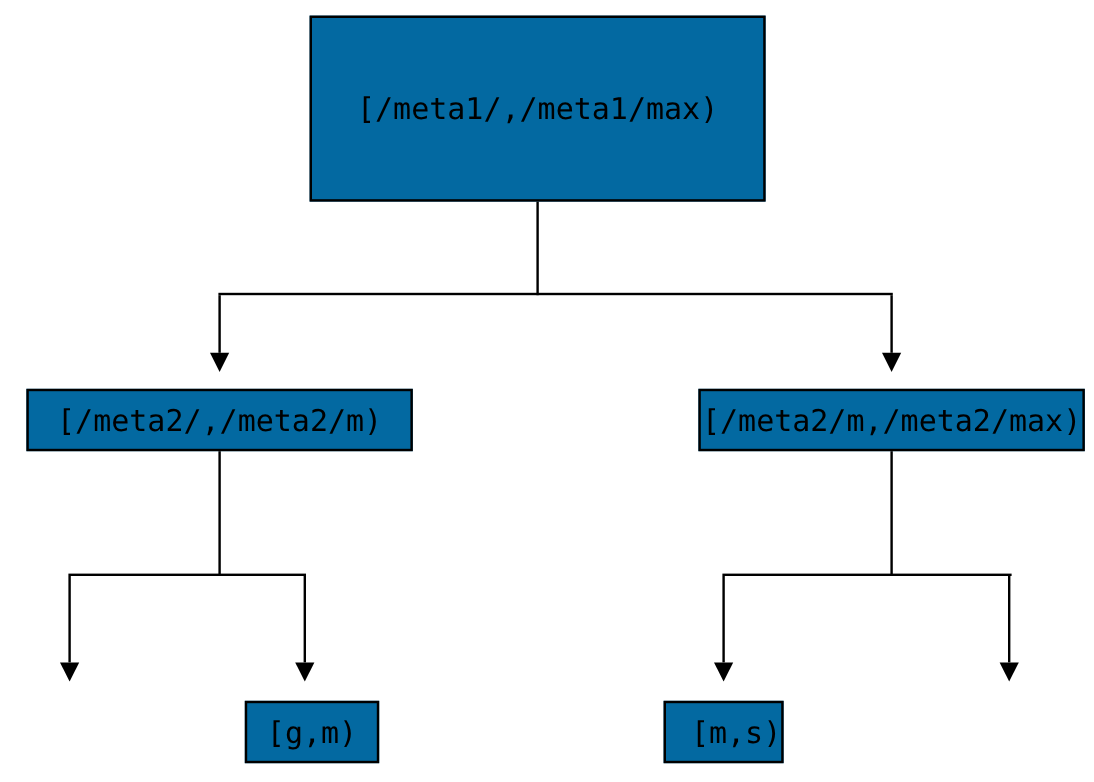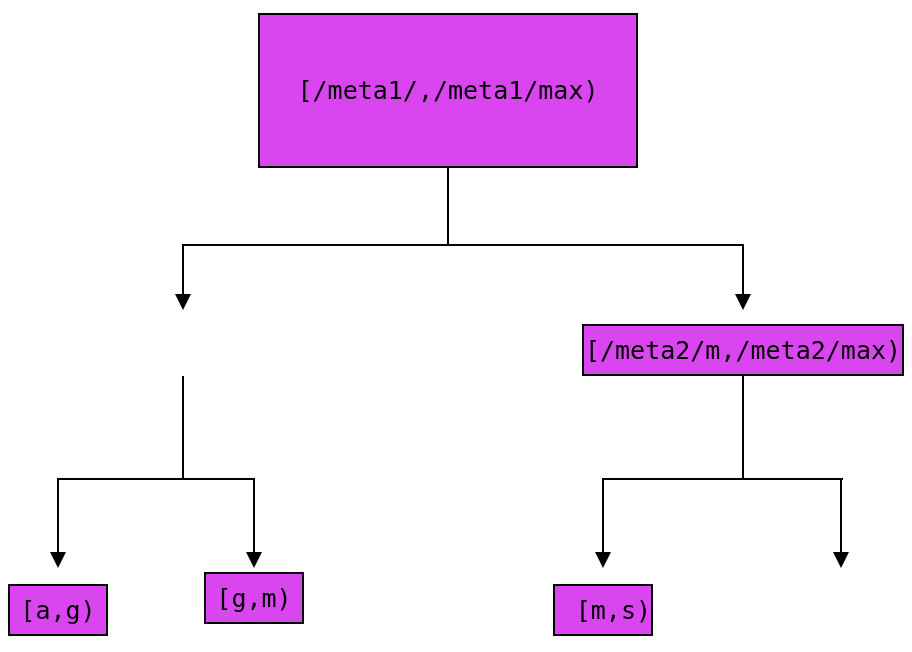--- a/index.html
+++ b/index.html
@@ -8,21 +8,21 @@
     width: 912px;
     height: 652px;
     background: #ffffff;
     font-family: "DejaVu Sans Mono", "Liberation Mono", monospace;
     overflow: hidden;
   }
   .node {
     position: absolute;
     box-sizing: border-box;
     border: 2px solid #000000;
-    background: #d946ef;
+    background: #0369a1;
     display: flex;
     align-items: center;
     justify-content: center;
     font-size: 25px;
     color: #000000;
     white-space: nowrap;
   }
   .line { position: absolute; background: #000000; }
   .arrow {
     position: absolute;
@@ -30,21 +30,21 @@
     border-left: 8px solid transparent;
     border-right: 8px solid transparent;
     border-top: 16px solid #000000;
   }
 
   
   .n-root    { left: 258px; top: 13px;  width: 380px; height: 155px; }
   .n-l2l     { left: 22px;  top: 324px; width: 322px; height: 52px; }
   .n-l2r     { left: 582px; top: 324px; width: 322px; height: 52px; }
   .n-leaf-ag   { left: 8px;   top: 584px; width: 100px; height: 52px; }
-  .n-leaf-gm   { left: 204px; top: 572px; width: 100px; height: 52px; }
+  .n-leaf-gm   { left: 204px; top: 584px; width: 112px; height: 52px; }
   .n-leaf-ms   { left: 553px; top: 584px; width: 100px; height: 52px; justify-content: flex-end; }
   .n-leaf-smax { left: 778px; top: 584px; width: 127px; height: 52px; }
 
   
   .v-root   { left: 447px; top: 168px; width: 2px;   height: 78px; }
   .h-top    { left: 182px; top: 244px; width: 562px; height: 2px; }
   .v-l2l-in { left: 182px; top: 246px; width: 2px;   height: 48px; }
   .v-l2r-in { left: 742px; top: 246px; width: 2px;   height: 48px; }
   .a-l2l    { left: 175px; top: 294px; }
   .a-l2r    { left: 735px; top: 294px; }
@@ -67,27 +67,27 @@
 </style>
 </head>
 <body>
 
 <div class="canvas">
 
   <div class="node n-root">
     <span>[/meta1/,/meta1/max)</span>
   </div>
 
+  <div class="node n-l2l">
+    <span>[/meta2/,/meta2/m)</span>
+  </div>
   <div class="node n-l2r">
     <span>[/meta2/m,/meta2/max)</span>
   </div>
 
-  <div class="node n-leaf-ag">
-    <span>[a,g)</span>
-  </div>
   <div class="node n-leaf-gm">
     <span>[g,m)</span>
   </div>
   <div class="node n-leaf-ms">
     <span>[m,s)</span>
   </div>
 
   <div class="line v-root"></div>
   <div class="line h-top"></div>
   <div class="line v-l2l-in"></div>

